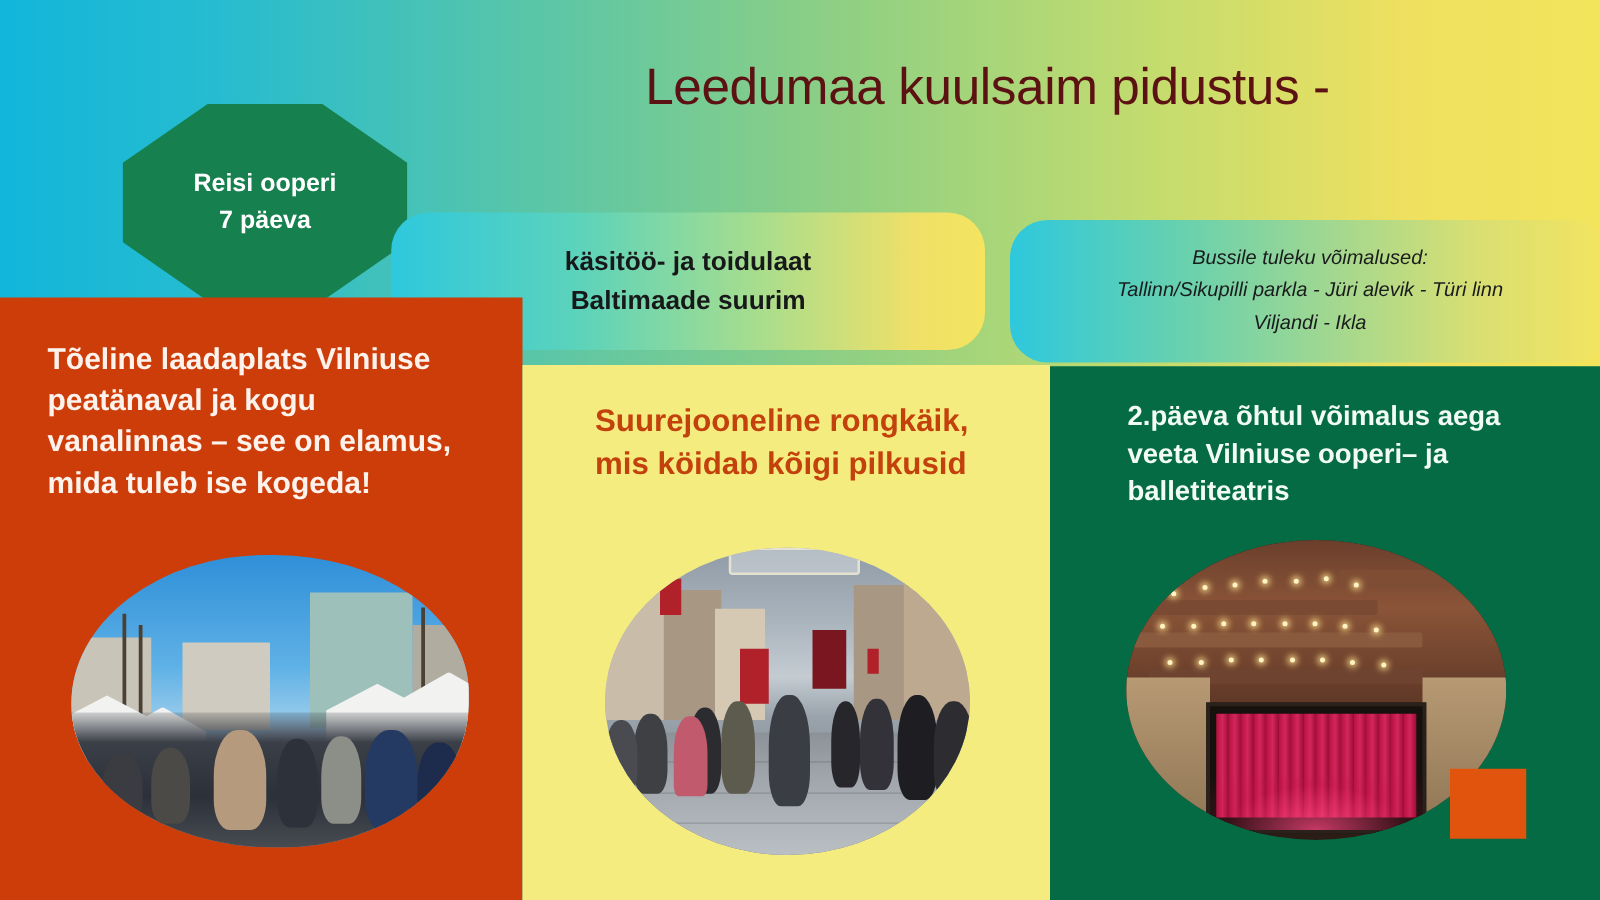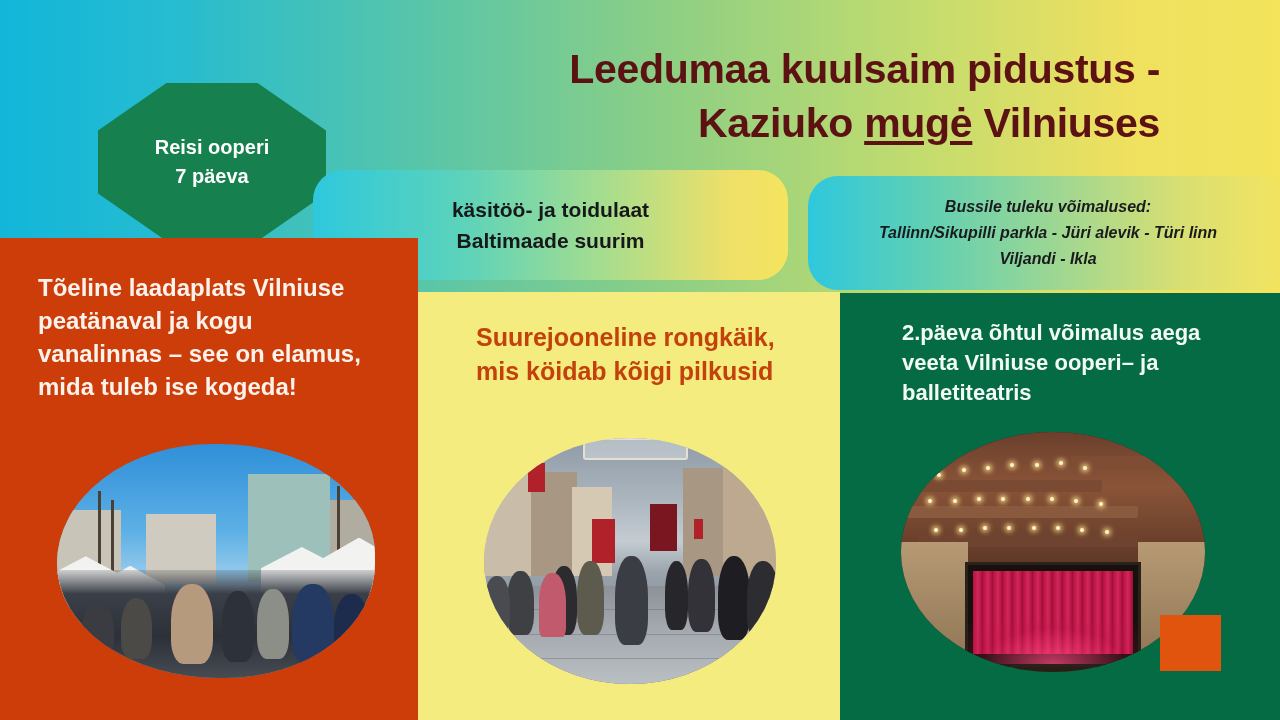--- a/index.html
+++ b/index.html
@@ -50,25 +50,24 @@
     white-space:nowrap;
   }
 
   
   .title-block {
     position:absolute; left:420px; top:42px;
     width:740px; text-align:center;
   }
   .title-line {
     color:#5c1212;
-    font-size:41px; font-weight:bold;
+    font-size:41px; font-weight:normal;
     line-height:1.32;
     letter-spacing:-0.3px;
     white-space:nowrap;
-    text-align:right;
   }
   .title-line .u { text-decoration:underline; text-underline-offset:4px; }
 
   
   .banner {
     position:absolute;
     border-radius:30px;
     display:flex; align-items:center; justify-content:center;
     text-align:center;
   }
@@ -77,21 +76,21 @@
     background: linear-gradient(90deg, #2ec8dd 0%, #5dd3ba 32%, #a8dd8d 62%, #efe068 88%, #f4e45f 100%);
   }
   #banner-market .banner-text {
     color:#17181a; font-size:21px; font-weight:bold; line-height:1.5;
   }
   #banner-bus {
     left:808px; top:176px; width:480px; height:114px;
     background: linear-gradient(90deg, #2ec8dd 0%, #62d0b2 26%, #9ed792 52%, #d9df72 78%, #f4e45f 100%);
   }
   #banner-bus .banner-text {
-    color:#1a1b1d; font-size:16px; font-style:italic; font-weight:bold;
+    color:#1a1b1d; font-size:16px; font-style:italic; font-weight:normal;
     line-height:1.62; padding:0 18px;
   }
 
   
   .panel { position:absolute; bottom:0; overflow:hidden; }
   #panel-left   { left:0px;   top:238px; width:418px; height:482px; }
   #panel-mid    { left:418px; top:292px; width:422px; height:428px; }
   #panel-right  { left:840px; top:293px; width:440px; height:427px; }
 
   .panel-copy {
@@ -178,21 +177,20 @@
 <div id="poster">
 
 
   <div class="octagon">
     <span>Reisi ooperi</span>
     <span>7 päeva</span>
   </div>
 
   <div class="title-block">
     <div class="title-line">Leedumaa  kuulsaim pidustus -</div>
-    <div class="title-line"><span>Kaziuko </span><span class="u">mugė</span><span> Vilniuses</span></div>
   </div>
 
   <div class="banner" id="banner-market">
     <div class="banner-text">
       <div>käsitöö-  ja toidulaat</div>
       <div>Baltimaade suurim</div>
     </div>
   </div>
 
   <div class="banner" id="banner-bus">

